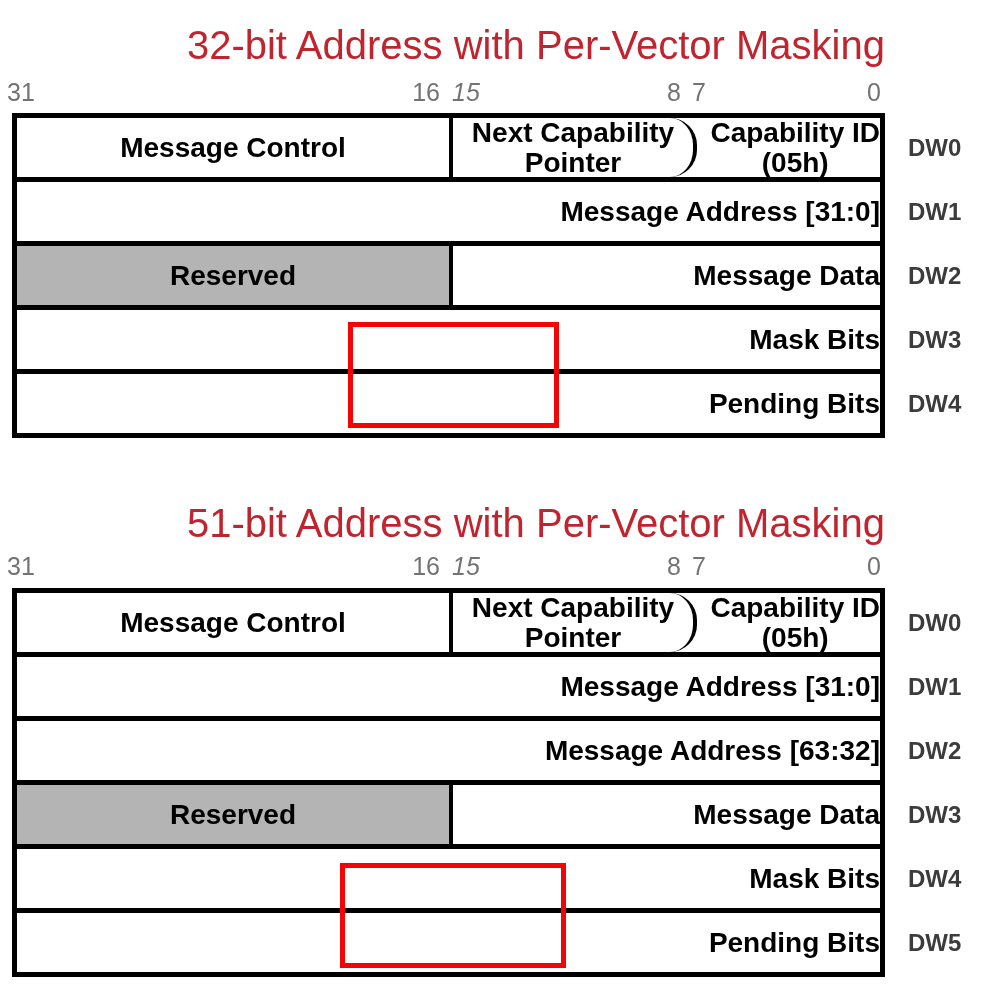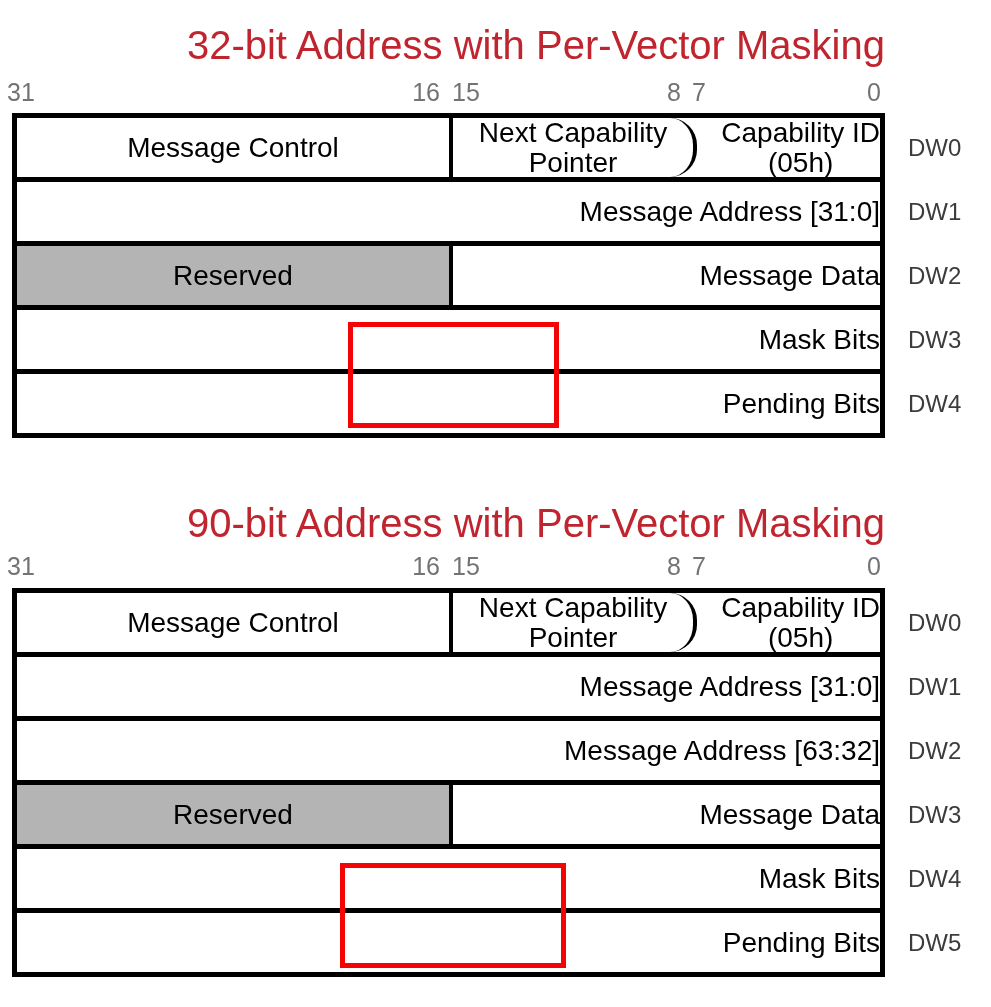--- a/index.html
+++ b/index.html
@@ -29,41 +29,42 @@
     left: 6px;
     width: 879px;
     height: 30px;
     font-size: 25px;
     line-height: 30px;
     color: #737373;
   }
   .ruler span { position: absolute; top: 0; white-space: nowrap; }
   .b31 { left: 1px; }
   .b16 { left: 434px; transform: translateX(-100%); }
-  .b15 { left: 446px; }
+  .b15 { left: 446px; font-style: italic; }
   .b8  { left: 675px; transform: translateX(-100%); }
   .b7  { left: 686px; }
   .b0  { right: 4px; }
 
   .regtable {
     position: absolute;
     left: 12px;
     width: 873px;
     box-sizing: border-box;
     border: 5px solid #000;
     background: #fff;
   }
   #table-32 { top: 113px; height: 325px; }
   #table-64 { top: 588px; height: 389px; }
 
   .row {
     position: relative;
     display: flex;
     height: 59px;
     border-bottom: 5px solid #000;
+    font-weight: bold;
   }
   .row:last-child { border-bottom: none; margin-left: 39px; }
 
   .cell {
     display: flex;
     align-items: center;
     justify-content: center;
     text-align: center;
     font-size: 28px;
     line-height: 30px;
@@ -145,21 +146,21 @@
     <span class="dw">DW3</span>
   </div>
   <div class="row">
     <div class="cell grow">Pending Bits</div>
     <span class="dw">DW4</span>
   </div>
 </div>
 
 <div id="hlbox-32" class="hlbox" style="border-color: rgb(244, 5, 5);"></div>
 
-<div id="title-64" class="diagram-title" style="color: rgb(192, 36, 46);">90-bit Address with Per-Vector Masking</div>
+<div id="title-64" class="diagram-title" style="color: rgb(192, 36, 46);">51-bit Address with Per-Vector Masking</div>
 
 <div id="ruler-64" class="ruler">
   <span class="b31">31</span>
   <span class="b16">16</span>
   <span class="b15">15</span>
   <span class="b8">8</span>
   <span class="b7">7</span>
   <span class="b0">0</span>
 </div>
 

